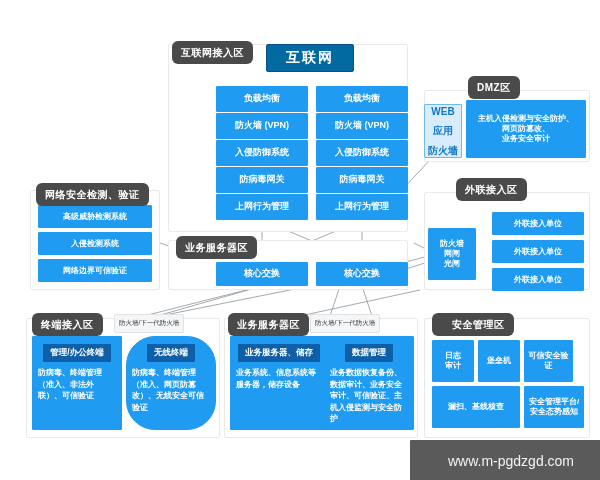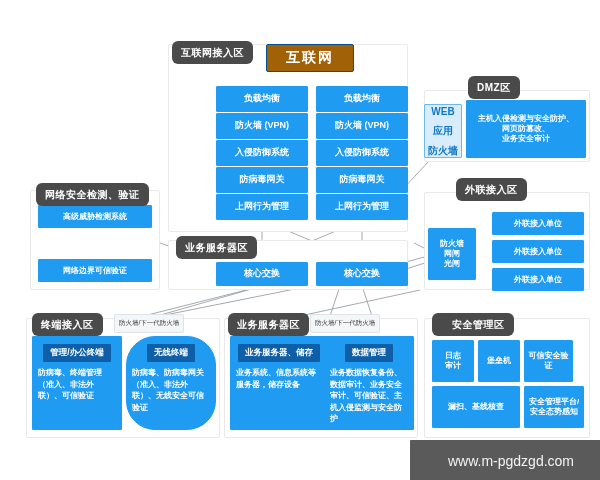--- a/index.html
+++ b/index.html
@@ -29,21 +29,21 @@
     display:flex;align-items:center;justify-content:center;
   }
 
   .blue{
     background:#1f9bf1;color:#ffffff;border:1px solid #1f9bf1;
     font-size:9px;font-weight:bold;display:flex;align-items:center;
     justify-content:center;text-align:center;line-height:1.25;border-radius:1px;
   }
   .blue.sm{font-size:8px;}
   .deep{
-    background:#a16207;color:#ffffff;border:1px solid #0a4f8d;
+    background:#0369a1;color:#ffffff;border:1px solid #0a4f8d;
     font-size:14px;font-weight:bold;display:flex;align-items:center;
     justify-content:center;border-radius:2px;letter-spacing:2px;
   }
   .lightblue{
     background:#d9ecfb;color:#1178c9;border:1px solid #6cb8ef;
     font-size:10px;font-weight:bold;display:flex;align-items:center;
     justify-content:space-between;text-align:center;line-height:1.35;border-radius:1px;
   }
 
   .card{
@@ -162,20 +162,21 @@
   <div class="node blue" style="left:316px;top:86px;width:92px;height:26px;">负载均衡</div>
   <div class="node blue" style="left:316px;top:113px;width:92px;height:26px;">防火墙 (VPN)</div>
   <div class="node blue" style="left:316px;top:140px;width:92px;height:26px;">入侵防御系统</div>
   <div class="node blue" style="left:316px;top:167px;width:92px;height:26px;">防病毒网关</div>
   <div class="node blue" style="left:316px;top:194px;width:92px;height:26px;">上网行为管理</div>
 
   <div class="node blue" style="left:216px;top:262px;width:92px;height:24px;">核心交换</div>
   <div class="node blue" style="left:316px;top:262px;width:92px;height:24px;">核心交换</div>
 
   <div class="node blue sm" style="left:38px;top:205px;width:114px;height:23px;">高级威胁检测系统</div>
+  <div class="node blue sm" style="left:38px;top:232px;width:114px;height:23px;">入侵检测系统</div>
   <div class="node blue sm" style="left:38px;top:259px;width:114px;height:23px;">网络边界可信验证</div>
 
   <div class="node lightblue" style="left:424px;top:104px;width:38px;height:54px;flex-direction:column;">
     <span>WEB</span>
     <span>应用</span>
     <span>防火墙</span>
   </div>
   <div class="node blue sm" style="left:466px;top:100px;width:120px;height:58px;flex-direction:column;">
     <span>主机入侵检测与安全防护、</span>
     <span>网页防篡改、</span>
@@ -190,21 +191,21 @@
   <div class="node blue sm" style="left:492px;top:212px;width:92px;height:23px;">外联接入单位</div>
   <div class="node blue sm" style="left:492px;top:240px;width:92px;height:23px;">外联接入单位</div>
   <div class="node blue sm" style="left:492px;top:268px;width:92px;height:23px;">外联接入单位</div>
 
   <div class="node card" style="left:32px;top:336px;width:90px;height:94px;">
     <div class="card-head">管理/办公终端</div>
     <div class="card-body">防病毒、终端管理（准入、非法外联）、可信验证</div>
   </div>
   <div class="node card" style="left:126px;top:336px;width:90px;height:94px;border-radius:29px;">
     <div class="card-head">无线终端</div>
-    <div class="card-body">防病毒、防病毒网关（准入、非法外联）、无线安全可信验证</div>
+    <div class="card-body">防病毒、终端管理（准入、网页防篡改）、无线安全可信验证</div>
   </div>
 
   <div class="node card" style="left:230px;top:336px;width:98px;height:94px;">
     <div class="card-head">业务服务器、储存</div>
     <div class="card-body">业务系统、信息系统等服务器，储存设备</div>
   </div>
   <div class="node card" style="left:324px;top:336px;width:90px;height:94px;">
     <div class="card-head">数据管理</div>
     <div class="card-body">业务数据恢复备份、数据审计、业务安全审计、可信验证、主机入侵监测与安全防护</div>
   </div>

